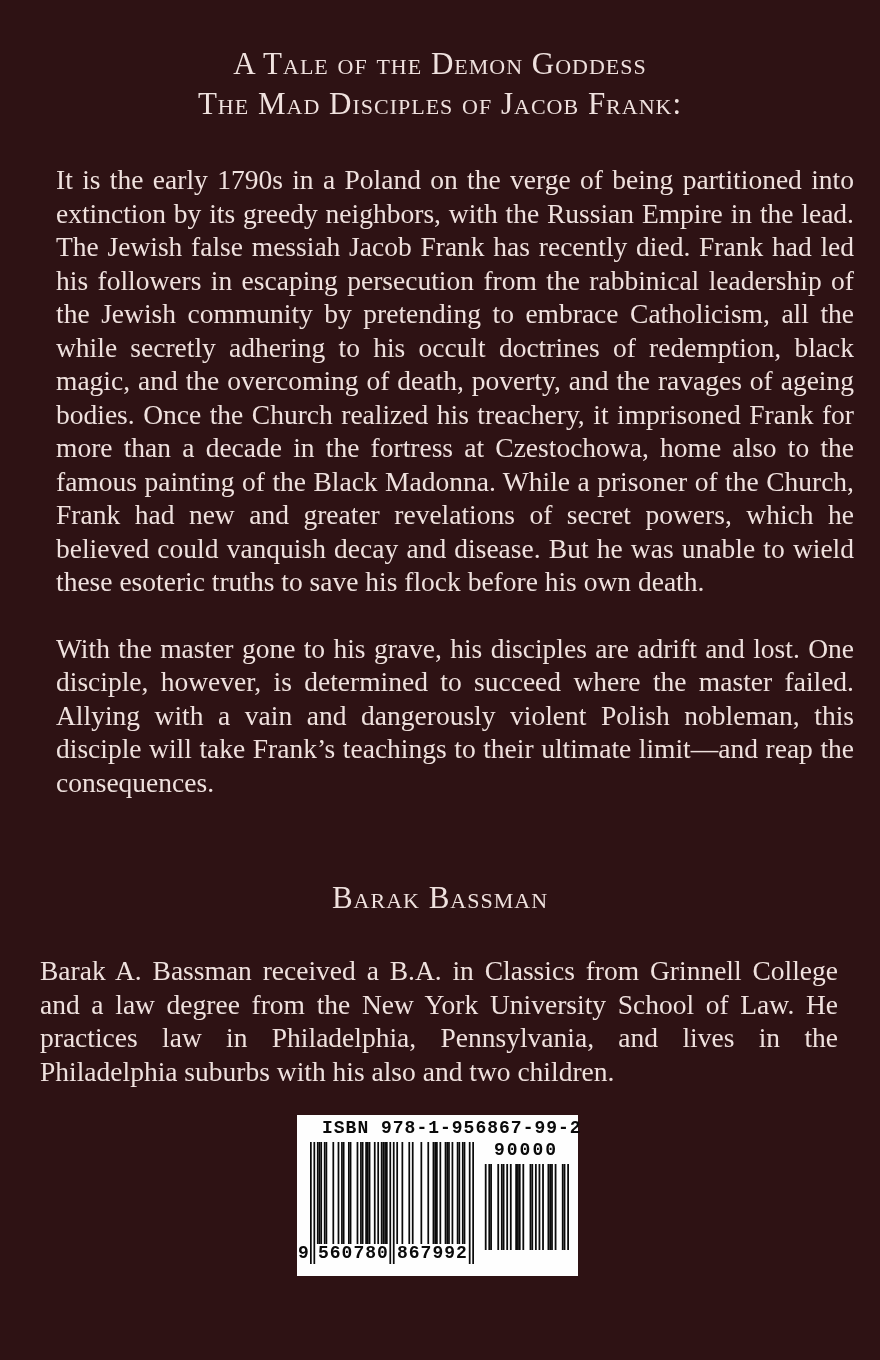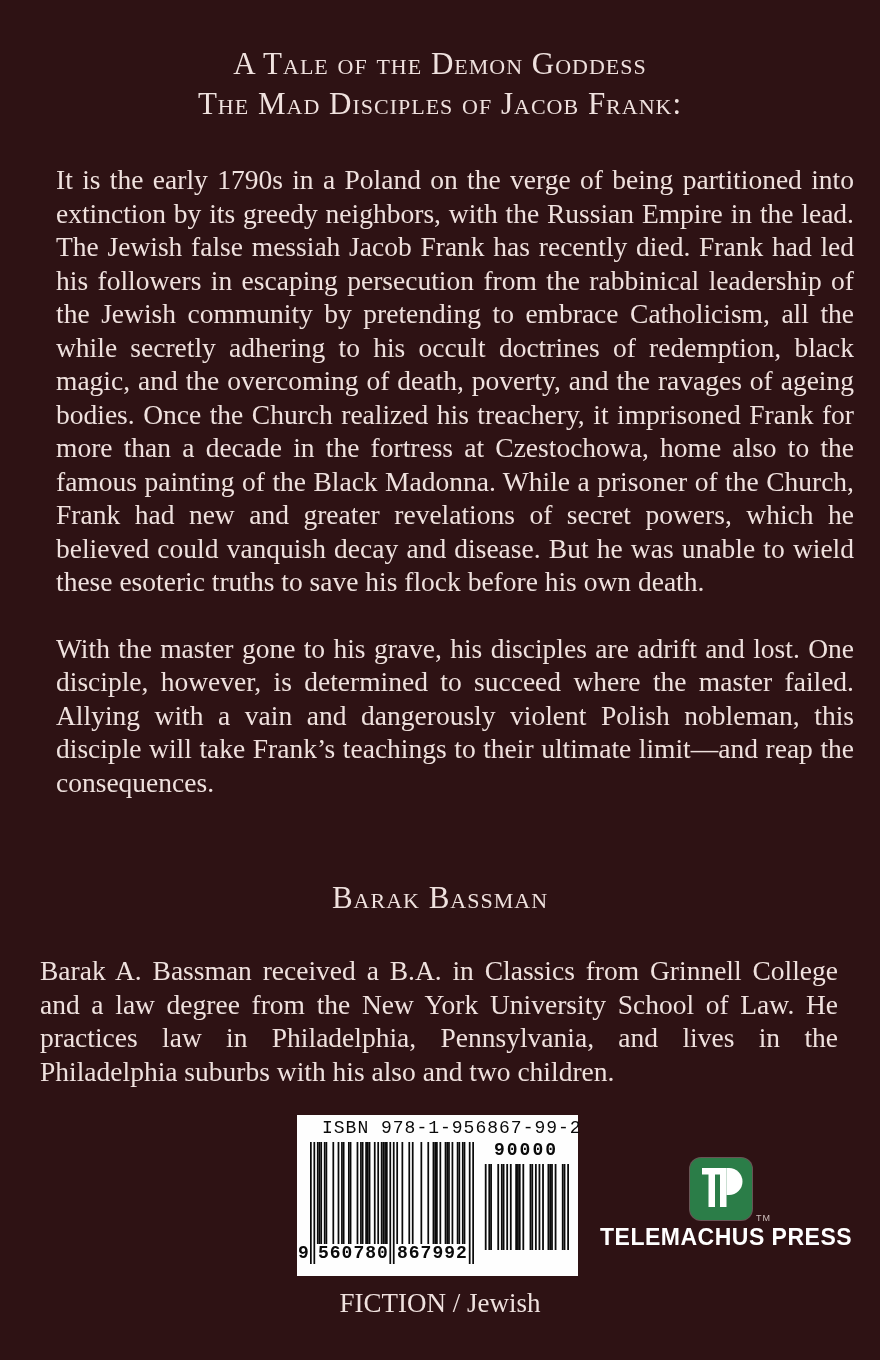--- a/index.html
+++ b/index.html
@@ -43,21 +43,21 @@
     text-align:justify;
   }
   
   .barcode-panel{
     position:absolute;left:297px;top:1115px;width:281px;height:161px;
     background:#fefefe;color:#0a0a0a;
     font-family:"Liberation Mono","DejaVu Sans Mono",monospace;
   }
   .isbn-row{
     position:absolute;top:3px;left:0;width:100%;
-    text-align:center;font-size:18px;font-weight:400;letter-spacing:1px;
+    text-align:center;font-size:18px;font-weight:700;letter-spacing:1px;
     white-space:nowrap;
     padding-left:25px;
   }
   .main-barcode{position:absolute;left:13px;top:27px;}
   .bc-digits span{
     position:absolute;top:128px;
     font-size:18px;font-weight:700;letter-spacing:1px;
   }
   .bc-digit-check{left:1px;}
   .bc-digit-g1{left:21px;width:70px;text-align:center;}
@@ -190,28 +190,15 @@
         <rect x="36" y="0" width="1" height="86" fill="#0a0a0a"></rect>
         <rect x="37" y="0" width="1" height="86" fill="#0a0a0a"></rect>
         <rect x="38" y="0" width="1" height="86" fill="#0a0a0a"></rect>
         <rect x="40" y="0" width="1" height="86" fill="#0a0a0a"></rect>
         <rect x="44" y="0" width="1" height="86" fill="#0a0a0a"></rect>
         <rect x="45" y="0" width="1" height="86" fill="#0a0a0a"></rect>
         <rect x="47" y="0" width="1" height="86" fill="#0a0a0a"></rect>
       </svg>
   </div>
 
-  <div class="publisher-block">
-    <div class="logo-square">
-      <svg width="62" height="62" viewBox="0 0 62 62">
-        <rect x="12" y="10" width="19" height="6.5" fill="#ffffff"></rect>
-        <rect x="18.5" y="10" width="6.5" height="39" fill="#ffffff"></rect>
-        <rect x="30" y="10" width="6.5" height="39" fill="#ffffff"></rect>
-        <path d="M36.5 10 h2.5 a13.5 13.5 0 0 1 0 27 h-2.5 z" fill="#ffffff"></path>
-      </svg>
-    </div>
-    <div class="trademark">TM</div>
-    <div class="publisher-name">TELEMACHUS PRESS</div>
-  </div>
-
-  <div class="footer-category">FICTION / Jewish</div>
+
 
 </div>
 
 </body></html>

